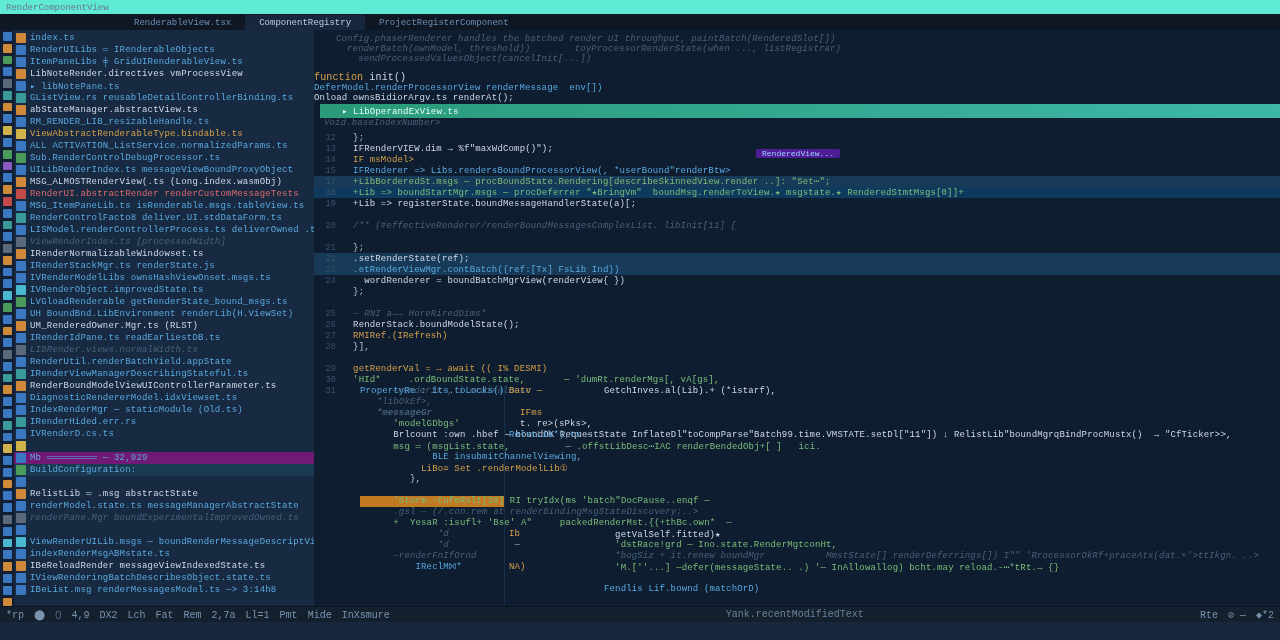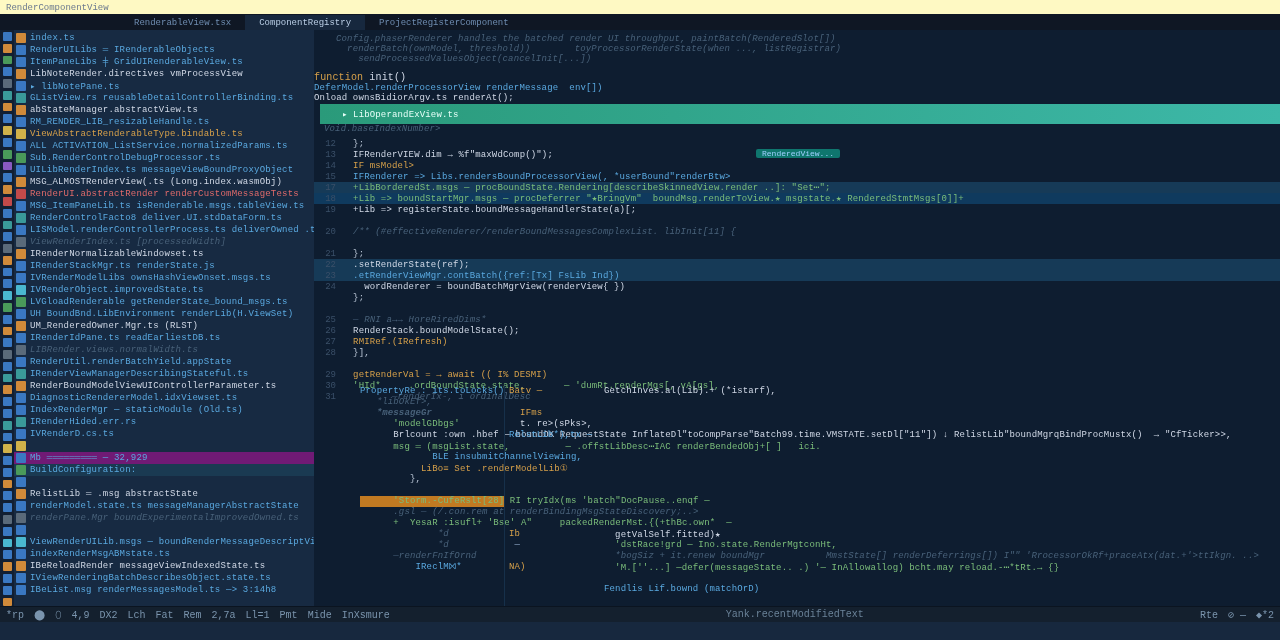--- a/index.html
+++ b/index.html
@@ -1,17 +1,17 @@
 <!DOCTYPE html>
 <html><head>
 <meta charset="utf-8">
 <style>
 *{margin:0;padding:0;box-sizing:border-box;font-family:Consolas,'Courier New',monospace;font-size:10px;user-select:none}
 html,body{width:1280px;height:640px;overflow:hidden;background:#17283e;color:#8aa1c2}
-.titlebar{height:16px;background:#fef9c3;display:flex;align-items:center;padding:0 6px;border-bottom:1px solid #0e1420}
+.titlebar{height:16px;background:#5eead4;display:flex;align-items:center;padding:0 6px;border-bottom:1px solid #0e1420}
 .titlebar-left{color:#6a788e;font-size:9px}
 .menubar{height:14px;background:#1a2130;display:flex;align-items:center;padding:0 2px;gap:0;color:#aeb8c8;font-size:9px}
 .menubar>span{padding:0 7px;cursor:pointer}
 .menubar-right{margin-left:auto;display:flex;gap:10px;color:#5890c4;padding-right:8px}
 .tabbar{height:18px;background:#0f1829;display:flex;align-items:flex-end;padding-left:10px;border-bottom:1px solid #0a121e}
 .tab{padding:3px 14px 2px;font-size:9px;color:#6e8cb0;cursor:pointer}
 .tab.active{background:#17283e;color:#b9cde4}
 .workspace{display:flex;height:576px}
 .gutter{width:14px;background:#121f32;display:flex;flex-direction:column;align-items:center;padding-top:2px;gap:3px}
 .gico{width:9px;height:9px;border-radius:1px}
@@ -20,21 +20,21 @@
 .sbico{width:10px;height:10px;flex:0 0 10px;border-radius:1px}
 .sbtxt{font-size:9px;letter-spacing:.2px}
 .editor{flex:1;background:#0e1d30;position:relative;overflow:hidden}
 .edline{display:flex;min-height:11px;align-items:center}
 .lnum{width:28px;flex:0 0 28px;text-align:right;padding-right:6px;color:#3a4f68;font-size:9px}
 .code{font-size:9px;white-space:pre;letter-spacing:.15px}
 .hl-cyan{background:linear-gradient(90deg,#2a9a7a,#3db8a8);color:#e6fff8}
 .hl-full{background:#163a57}
 .hl-active{background:#0f3a5e}
 .hl-orange{background:#c17a22;color:#fff9f0}
-.hl-tag{display:inline-block;padding:0 6px;background:#0f766e;color:#9fd0ff;font-size:8px;border-radius:2px}
+.hl-tag{display:inline-block;padding:0 6px;background:#4c1d95;color:#9fd0ff;font-size:8px;border-radius:2px}
 .statusbar{height:16px;background:#14202e;display:flex;align-items:center;padding:0 6px;gap:14px;font-size:9px;color:#7a94ad;border-top:1px solid #0b1420}
 .statusbar .spacer{flex:1}
 .c-kw{color:#d6a04a}
 .c-ty{color:#5aa9e0}
 .c-st{color:#7bbd7a}
 .c-cm{color:#486179;font-style:italic}
 .c-op{color:#b8c4d4}
 .c-fn{color:#d0d8e6}
 .c-err{color:#e06a6a}
 .i-blue{background:#3a78c2}.i-orange{background:#d08a3a}.i-green{background:#4a9a5a}
@@ -315,21 +315,21 @@
       <div class="code c-cm">Config.phaserRenderer handles the batched render UI throughput, paintBatch(RenderedSlot[])</div>
       <div class="code c-cm">  renderBatch(ownModel, threshold))        toyProcessorRenderState(when ..., listRegistrar)</div>
       <div class="code c-cm">    sendProcessedValuesObject(cancelInit[...])</div>
     </div>
 
     <div style="padding-left:0;margin-top:6px">
       <div class="code"><span class="c-kw">function </span><span class="c-fn">init()</span></div>
       <div class="code c-ty">DeferModel.renderProcessorView renderMessage  env[])</div>
       <div class="code c-fn">Onload ownsBidiorArgv.ts renderAt();</div>
     </div>
-    <div class="edline hl-cyan" style="margin:1px 0 0 6px;padding-left:22px;height:20px">
+    <div class="edline hl-cyan" style="margin:1px 0 0 6px;padding-left:22px;height:14px">
       <span class="code" style="color:#e6fff8">▸ LibOperandExView.ts</span>
     </div>
     <div class="code c-cm" style="padding-left:10px">Void.baseIndexNumber&gt;</div>
 
     <div style="position:absolute;right:440px;top:118px">
       <span class="hl-tag">RenderedView...</span>
     </div>
 
     <div id="codebody" style="margin-top:4px">
         <div class="edline">

